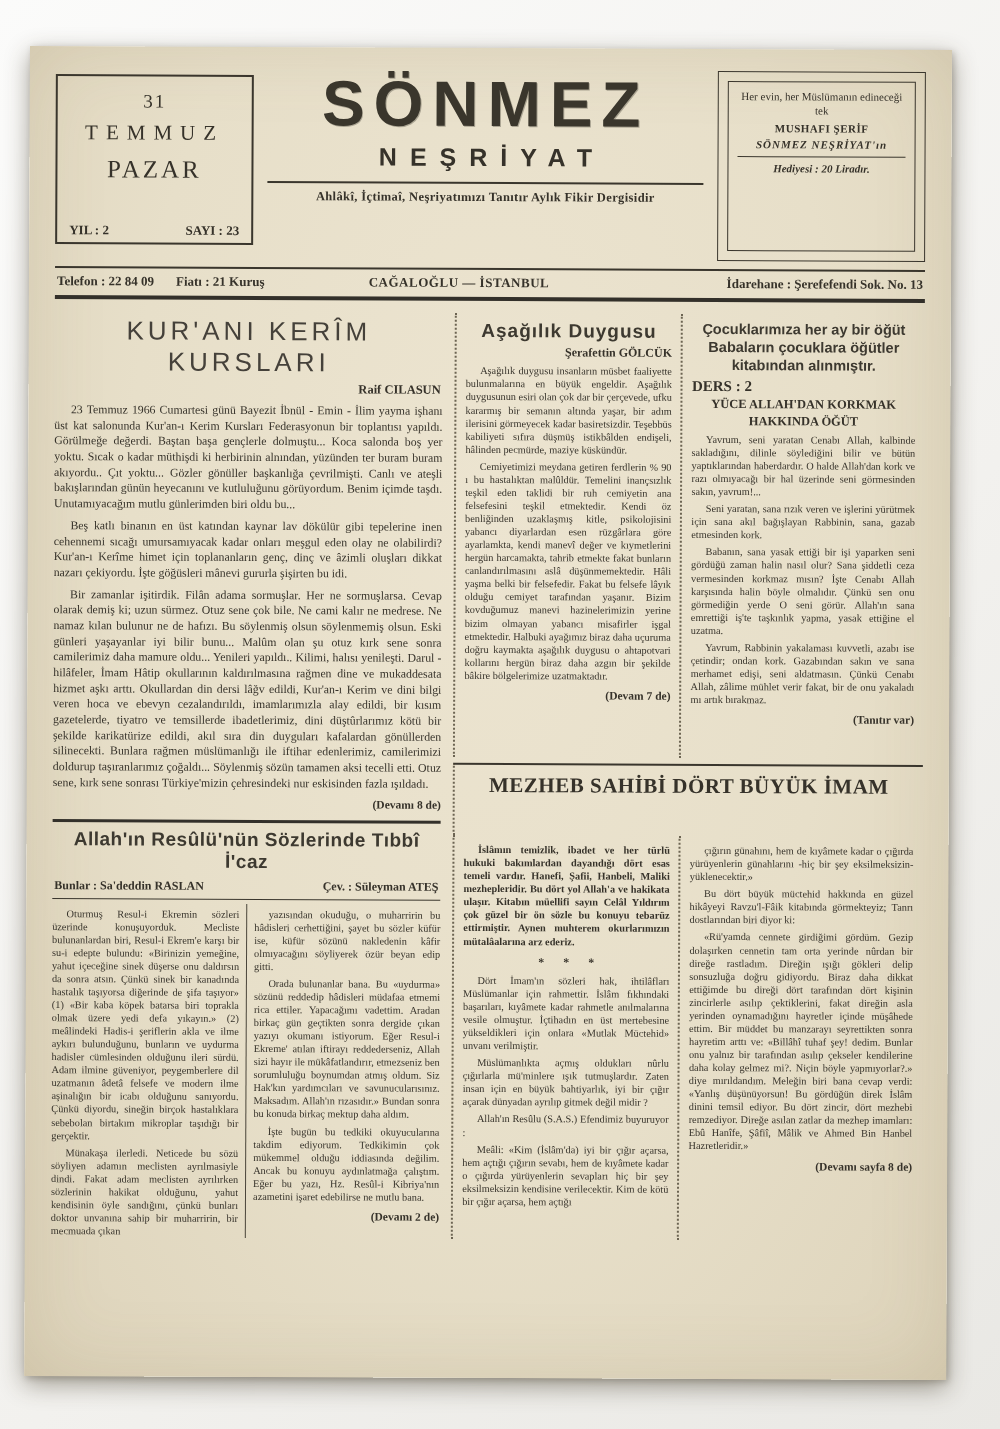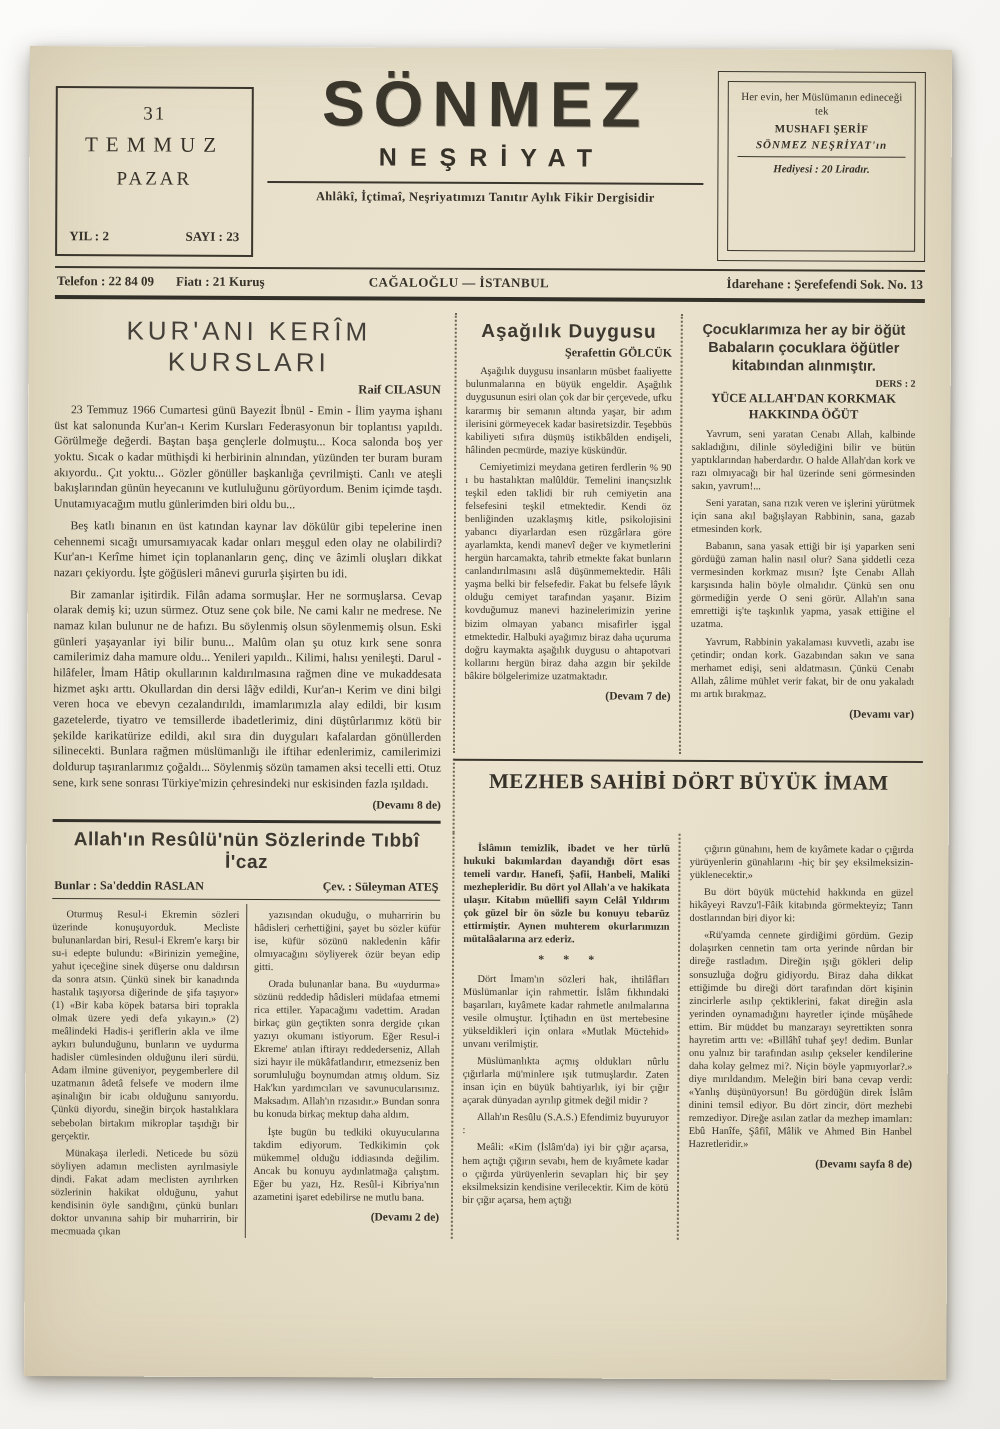--- a/index.html
+++ b/index.html
@@ -15,26 +15,26 @@
     background:radial-gradient(ellipse at 50% 35%, #ece4d0 0%, #e7dfc9 55%, #ddd3ba 100%);
     box-shadow:0 8px 24px rgba(60,50,30,.45), 2px 2px 6px rgba(60,50,30,.25), inset 0 0 80px rgba(120,100,60,.15);
     transform:rotate(.25deg); transform-origin:top left;
     padding:22px 26px 26px 26px;
     color:#36322a;
   }
 
   
   .masthead { display:grid; grid-template-columns:198px 1fr 208px; column-gap:14px; align-items:stretch; }
   .date-box {
-    border:2.5px solid #3a362d; padding:14px 12px 10px; text-align:center;
-    display:flex; flex-direction:column; justify-content:space-between; height:170px; margin-top:18px;
+    border:2.5px solid #3a362d; padding:14px 12px 4px; text-align:center;
+    display:flex; flex-direction:column; justify-content:space-between; height:170px; margin-top:6px;
   }
   .date-day { font-size:19px; letter-spacing:2px; }
   .date-month { font-size:21px; letter-spacing:8px; margin-top:8px; }
-  .date-weekday { font-size:19px; letter-spacing:3px; margin-top:10px; }
+  .date-weekday { font-size:25px; letter-spacing:3px; margin-top:10px; }
   .date-meta { display:flex; justify-content:space-between; font-weight:bold; font-size:13px; margin-top:14px; }
 
   .mast-center { text-align:center; padding-top:2px; }
   .mag-title {
     font-family:"Liberation Sans", sans-serif; font-weight:bold;
     font-size:64px; letter-spacing:.14em; line-height:1.02; color:#3a362c;
     text-shadow:1px 1px 0 rgba(58,54,44,.35);
   }
   .mag-subtitle {
     font-family:"Liberation Sans", sans-serif; font-weight:bold;
@@ -98,21 +98,21 @@
   .mid-title {
     font-family:"Liberation Sans", sans-serif; font-weight:bold;
     font-size:19px; letter-spacing:1px; text-align:center; margin:6px 0 2px; color:#3d3930;
   }
   .mid-byline { text-align:right; font-weight:bold; font-size:12px; margin-bottom:2px; }
 
   .kid-title {
     font-family:"Liberation Sans", sans-serif; font-weight:bold;
     font-size:14.5px; line-height:1.25; text-align:center; margin-top:6px; color:#3d3930;
   }
-  .kid-ders { text-align:right; font-weight:bold; font-size:10px; margin-top:3px; }
+  .kid-ders { text-align:left; font-weight:bold; font-size:15px; margin-top:3px; }
   .kid-sub { text-align:center; font-weight:bold; font-size:12.5px; line-height:1.3; }
 
   .mezheb-title { font-weight:bold; font-size:21px; letter-spacing:.5px; text-align:center; font-family:"Liberation Serif", serif; }
   .mezheb-c1 p.body-text:first-of-type { font-weight:bold; }
   .stars { text-align:center; font-weight:bold; letter-spacing:8px; font-size:12px; margin:7px 0 3px; text-indent:8px; }
 </style>
 </head>
 <body>
 
 <div class="stage">
@@ -212,21 +212,21 @@
           </div>
           <div class="kid-ders">DERS :  2</div>
           <div class="kid-sub">
             <div>YÜCE ALLAH'DAN KORKMAK</div>
             <div>HAKKINDA ÖĞÜT</div>
           </div>
           <p class="body-text">Yavrum, seni yaratan Cenabı Allah, kalbinde sakladığını, dilinle söylediğini bilir ve bütün yaptıklarından haberdardır. O halde Allah'dan kork ve razı olmıyacağı bir hal üzerinde seni görmesinden sakın, yavrum!...</p>
           <p class="body-text">Seni yaratan, sana rızık veren ve işlerini yürütmek için sana akıl bağışlayan Rabbinin, sana, gazab etmesinden kork.</p>
           <p class="body-text">Babanın, sana yasak ettiği bir işi yaparken seni gördüğü zaman halin nasıl olur? Sana şiddetli ceza vermesinden korkmaz mısın? İşte Cenabı Allah karşısında halin böyle olmalıdır. Çünkü sen onu görmediğin yerde O seni görür. Allah'ın sana emrettiği iş'te taşkınlık yapma, yasak ettiğine el uzatma.</p>
           <p class="body-text">Yavrum, Rabbinin yakalaması kuvvetli, azabı ise çetindir; ondan kork. Gazabından sakın ve sana merhamet edişi, seni aldatmasın. Çünkü Cenabı Allah, zâlime mühlet verir fakat, bir de onu yakaladı mı artık bırakmaz.</p>
-          <div class="continuation">(Devamı var)</div>
+          <div class="continuation">(Tanıtır var)</div>
         </article>
       </div>
 
       <div class="mezheb-head">
         <h2 class="mezheb-title">MEZHEB SAHİBİ DÖRT BÜYÜK İMAM</h2>
       </div>
 
       <div class="mezheb-c1 small">
         <p class="body-text">İslâmın temizlik, ibadet ve her türlü hukuki bakımlardan dayandığı dört esas temeli vardır. Hanefi, Şafii, Hanbeli, Maliki mezhepleridir. Bu dört yol Allah'a ve hakikata ulaşır. Kitabın müellifi sayın Celâl Yıldırım çok güzel bir ön sözle bu konuyu tebarüz ettirmiştir. Aynen muhterem okurlarımızın mütalâalarına arz ederiz.</p>
         <div class="stars">* * *</div>

